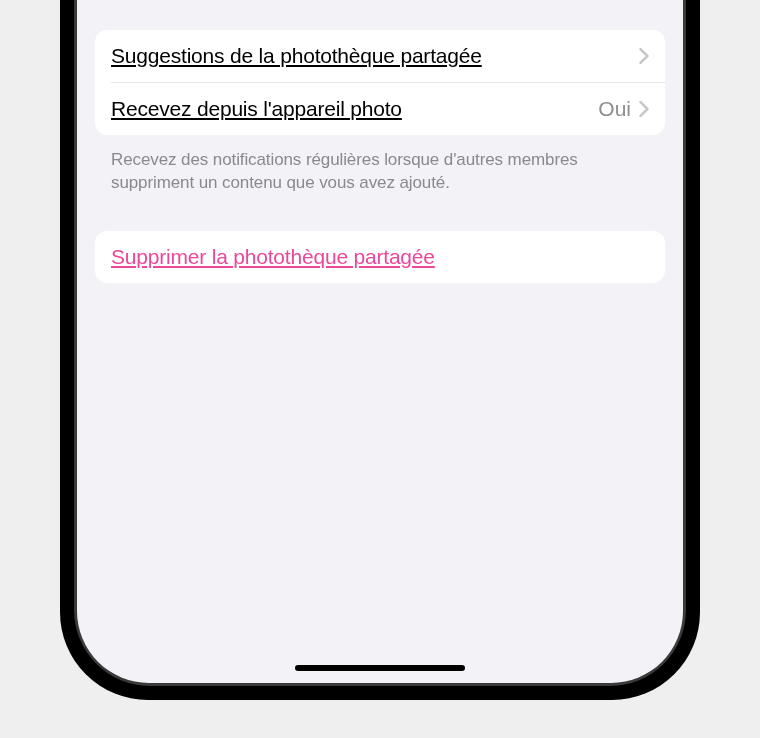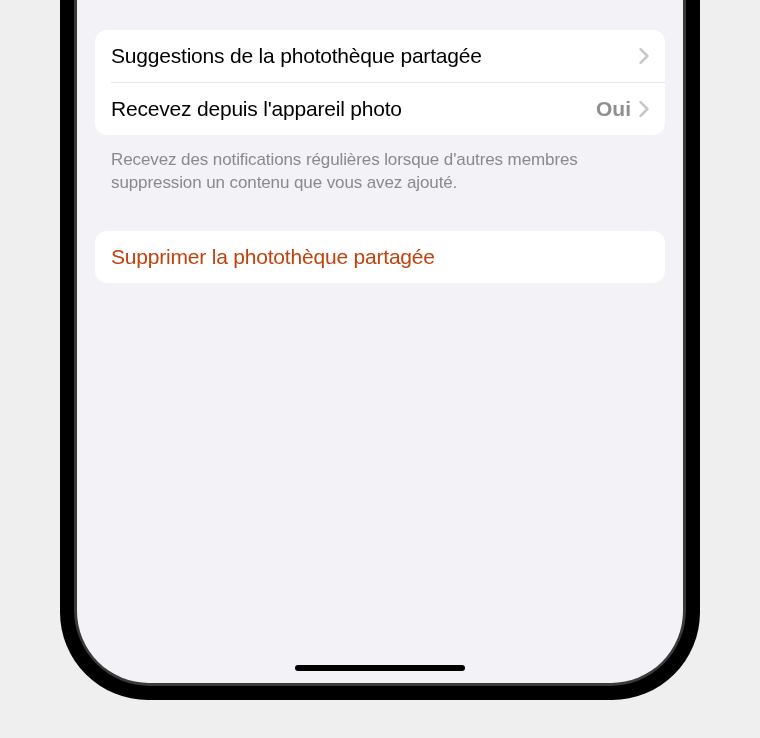--- a/index.html
+++ b/index.html
@@ -62,26 +62,26 @@
     .separator {
       height: 1px;
       background: #e5e5ea;
       margin-left: 16px;
     }
     .cell-label {
       flex: 1;
       font-size: 21px;
       color: #000;
       letter-spacing: -0.2px;
+      text-decoration: underline;
     }
     .cell-value {
       font-size: 21px;
       color: #8e8e93;
       margin-right: 8px;
-      font-weight: bold;
     }
     .chevron {
       color: #c7c7cc;
       flex-shrink: 0;
     }
     .toggle {
       width: 58px;
       height: 35px;
       background: #34c759;
       border-radius: 18px;
@@ -101,21 +101,21 @@
     .footer-text {
       font-size: 17px;
       color: #8a8a8e;
       padding: 8px 16px 0 16px;
       line-height: 1.35;
       margin-top: -30px;
       margin-bottom: 36px;
       letter-spacing: -0.1px;
     }
     .destructive {
-      color: #c2410c;
+      color: #ec4899;
     }
     .home-indicator {
       position: absolute;
       bottom: 12px;
       left: 50%;
       transform: translateX(-50%);
       width: 170px;
       height: 6px;
       background: #000;
       border-radius: 3px;
@@ -140,21 +140,21 @@
           <div class="cell">
             <span class="cell-label">Recevez depuis l'appareil photo</span>
             <span class="cell-value">Oui</span>
             <svg class="chevron" width="10" height="16" viewBox="0 0 8 14">
               <path d="M1 1 L7 7 L1 13" stroke="#c7c7cc" stroke-width="2.2" fill="none" stroke-linecap="round" stroke-linejoin="round"></path>
             </svg>
           </div>
         </div>
 
 
-        <div class="footer-text">Recevez des notifications régulières lorsque d'autres membres suppression un contenu que vous avez ajouté.</div>
+        <div class="footer-text">Recevez des notifications régulières lorsque d'autres membres suppriment un contenu que vous avez ajouté.</div>
 
         <div class="group">
           <div class="cell">
             <span class="cell-label destructive">Supprimer la photothèque partagée</span>
           </div>
         </div>
 
       </div>
       <div class="home-indicator"></div>
     </div>

